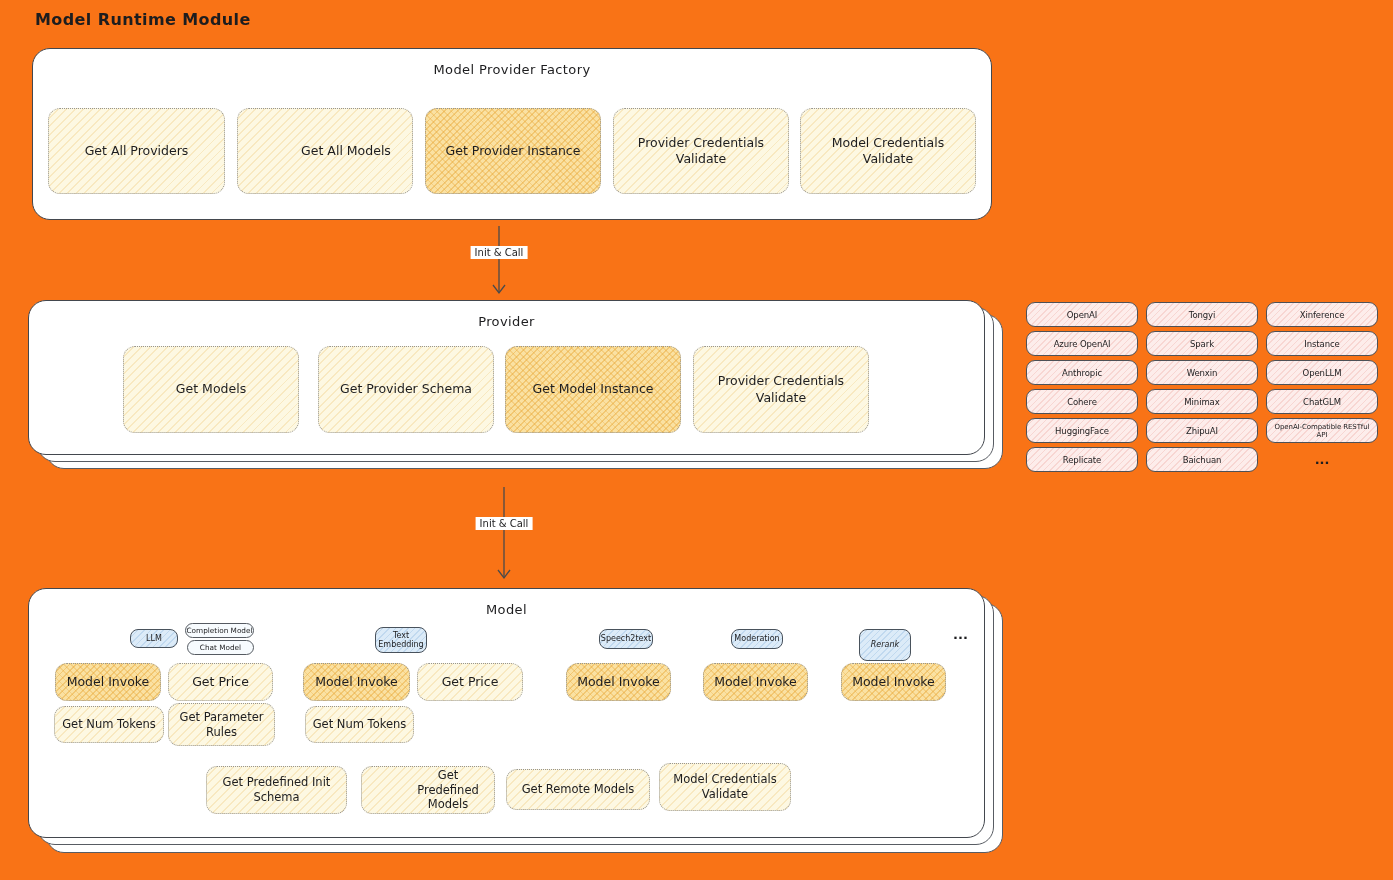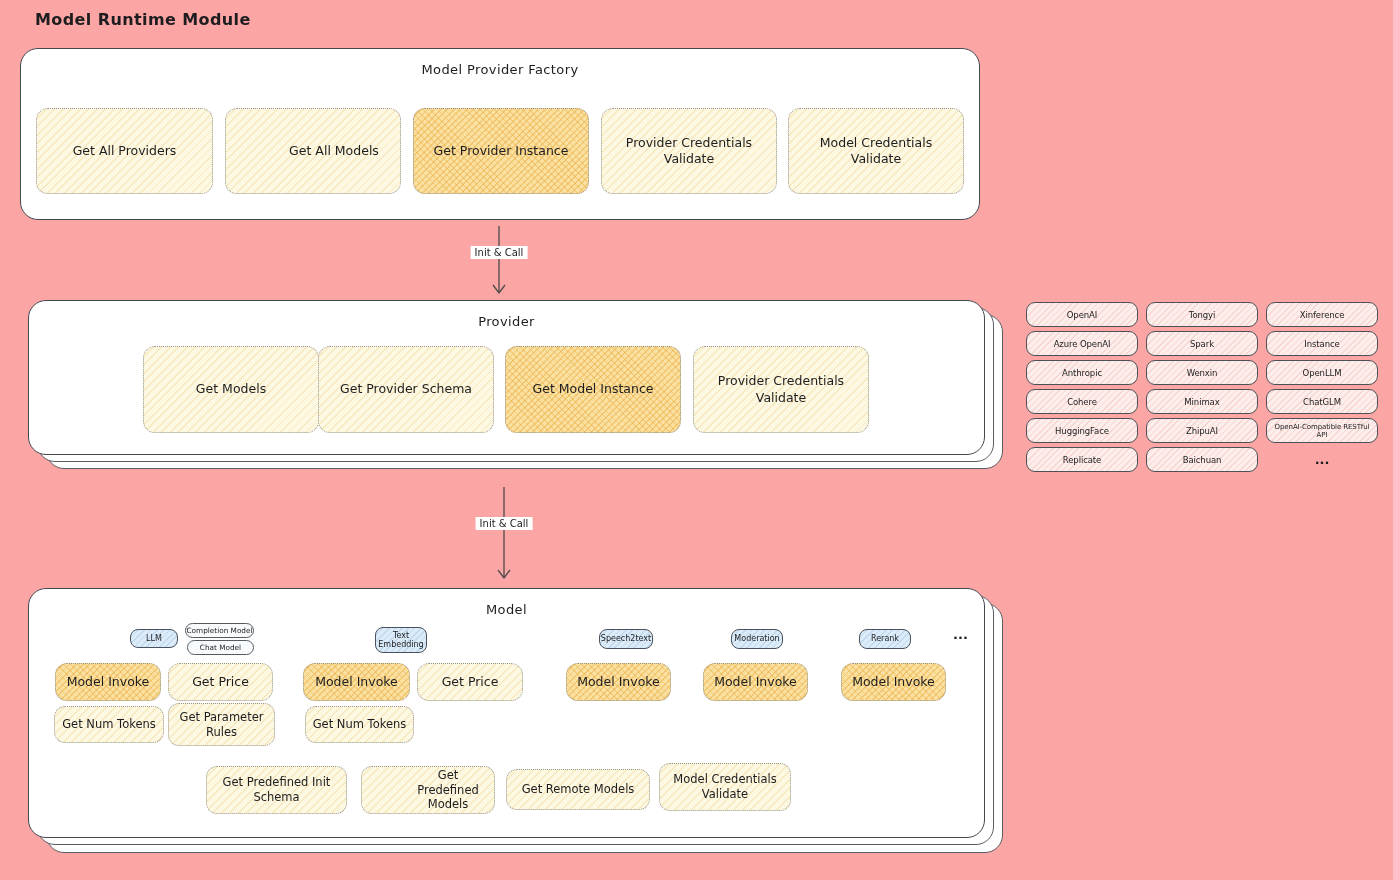--- a/index.html
+++ b/index.html
@@ -1,19 +1,19 @@
 <!DOCTYPE html>
 <html><head>
 <meta charset="utf-8">
 <style>
   * { margin:0; padding:0; box-sizing:border-box; }
   html,body { background:#ffffff; }
   .canvas {
     position:relative; width:1393px; height:880px; overflow:hidden;
-    font-family:"DejaVu Sans", sans-serif; color:#1d1d1f; background:#fca5a5;
+    font-family:"DejaVu Sans", sans-serif; color:#1d1d1f; background:#f97316;
   }
   .diagram-title {
     position:absolute; left:35px; top:10px;
     font-size:16px; font-weight:700; letter-spacing:.4px;
   }
   .big-box {
     position:absolute; background:#fff;
     border:1.6px solid #43474e; border-radius:18px;
   }
   .shadow-layer {
@@ -78,21 +78,21 @@
     background:#fff; font-size:10px; white-space:nowrap; padding:1px 4px;
   }
 </style>
 </head>
 <body>
 
 <div class="canvas">
 
   <div class="diagram-title">Model Runtime Module</div>
 
-  <section class="big-box" style="left:20px;top:48px;width:960px;height:172px">
+  <section class="big-box" style="left:32px;top:48px;width:960px;height:172px">
     <div class="box-title">Model Provider Factory</div>
     <div>
         <div class="sketch-btn fill-cream" style="left: 15px; top: 59px; width: 177px; height: 86px;">Get All Providers</div>
         <div class="sketch-btn fill-cream" style="left: 204px; top: 59px; width: 176px; height: 86px; padding-left: 48px;">Get All Models</div>
         <div class="sketch-btn fill-orange" style="left: 392px; top: 59px; width: 176px; height: 86px;">Get Provider Instance</div>
         <div class="sketch-btn fill-cream" style="left: 580px; top: 59px; width: 176px; height: 86px;">Provider Credentials Validate</div>
         <div class="sketch-btn fill-cream" style="left: 767px; top: 59px; width: 176px; height: 86px;">Model Credentials Validate</div>
       </div>
   </section>
 
@@ -102,21 +102,21 @@
       <polyline points="2,59 8,67 14,59" fill="none" stroke="#4b4b4b" stroke-width="1.3"></polyline>
     </svg>
     <div class="arrow-label" style="top:20px">Init &amp; Call</div>
   </div>
 
   <div class="shadow-layer" style="left:46px;top:314px;width:957px;height:155px"></div>
   <div class="shadow-layer" style="left:37px;top:307px;width:957px;height:155px"></div>
   <section class="big-box" style="left:28px;top:300px;width:957px;height:155px">
     <div class="box-title">Provider</div>
     <div>
-        <div class="sketch-btn fill-cream" style="left: 114px; top: 45px; width: 176px; height: 87px;">Get Models</div>
+        <div class="sketch-btn fill-cream" style="left: 94px; top: 45px; width: 176px; height: 87px;">Get Models</div>
         <div class="sketch-btn fill-cream" style="left: 289px; top: 45px; width: 176px; height: 87px;">Get Provider Schema</div>
         <div class="sketch-btn fill-orange" style="left: 476px; top: 45px; width: 176px; height: 87px;">Get Model Instance</div>
         <div class="sketch-btn fill-cream" style="left: 664px; top: 45px; width: 176px; height: 87px;">Provider Credentials Validate</div>
       </div>
   </section>
 
   <div class="chip-grid">
       <div class="chip">OpenAI</div>
       <div class="chip">Tongyi</div>
       <div class="chip">Xinference</div>
@@ -149,21 +149,21 @@
   <div class="shadow-layer" style="left:37px;top:595px;width:957px;height:250px"></div>
   <section class="big-box" style="left:28px;top:588px;width:957px;height:250px">
     <div class="box-title">Model</div>
     <div>
         <div class="tab-blue" style="left: 101px; top: 40px; width: 48px; height: 19px;">LLM</div>
         <div class="tab-mini" style="left: 156px; top: 34px; width: 69px; height: 15px;">Completion Model</div>
         <div class="tab-mini" style="left: 158px; top: 51px; width: 67px; height: 15px;">Chat Model</div>
         <div class="tab-blue" style="left: 346px; top: 38px; width: 52px; height: 26px; border-radius: 8px;">Text Embedding</div>
         <div class="tab-blue" style="left: 570px; top: 40px; width: 54px; height: 20px;">Speech2text</div>
         <div class="tab-blue" style="left: 702px; top: 40px; width: 52px; height: 20px;">Moderation</div>
-        <div class="tab-blue" style="left: 830px; top: 40px; width: 52px; height: 20px;">Rerank</div>
+        <div class="tab-blue" style="left: 830px; top: 40px; width: 52px; height: 32px; font-style: italic;">Rerank</div>
         <div class="tab-dots" style="left: 924px; top: 38px;">...</div>
       </div>
     <div>
         <div class="sketch-btn fill-orange" style="left: 26px; top: 74px; width: 106px; height: 38px;">Model Invoke</div>
         <div class="sketch-btn fill-cream" style="left: 139px; top: 74px; width: 105px; height: 38px;">Get Price</div>
         <div class="sketch-btn fill-orange" style="left: 274px; top: 74px; width: 107px; height: 38px;">Model Invoke</div>
         <div class="sketch-btn fill-cream" style="left: 388px; top: 74px; width: 106px; height: 38px;">Get Price</div>
         <div class="sketch-btn fill-orange" style="left: 537px; top: 74px; width: 105px; height: 38px;">Model Invoke</div>
         <div class="sketch-btn fill-orange" style="left: 674px; top: 74px; width: 105px; height: 38px;">Model Invoke</div>
         <div class="sketch-btn fill-orange" style="left: 812px; top: 74px; width: 105px; height: 38px;">Model Invoke</div>

